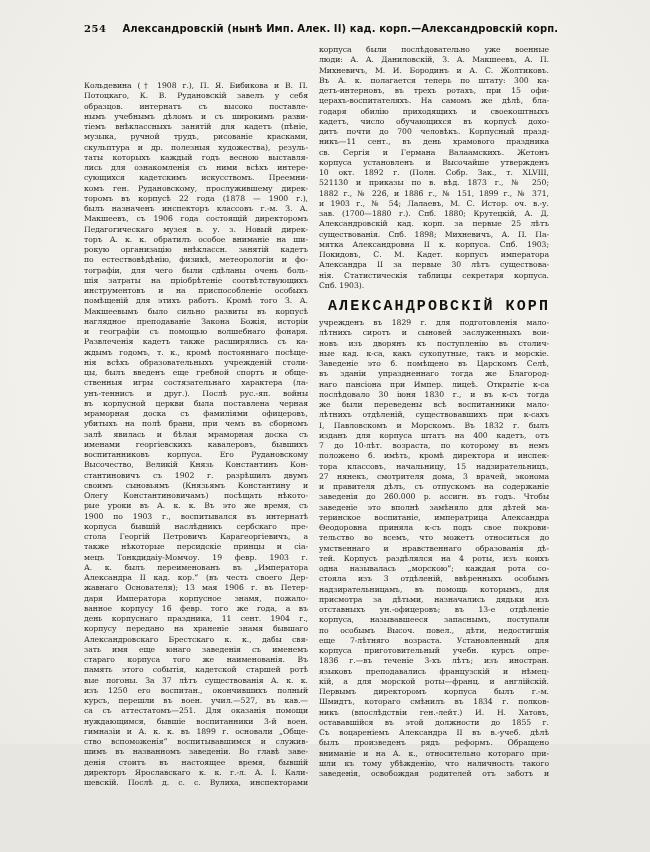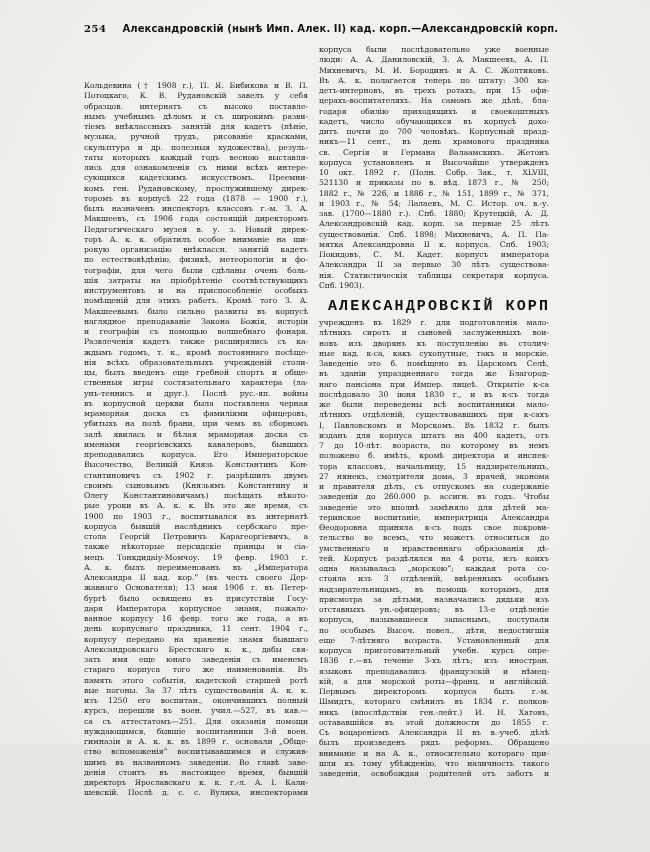--- a/index.html
+++ b/index.html
@@ -126,35 +126,34 @@
         <div class="line">ждымъ годомъ, т. к., кромѣ постояннаго посѣще-</div>
         <div class="line">нія всѣхъ образовательныхъ учрежденій столи-</div>
         <div class="line">цы, былъ введенъ еще гребной спортъ и обще-</div>
         <div class="line">ственныя игры состязательнаго характера (ла-</div>
         <div class="line">унъ-теннисъ и друг.). Послѣ рус.-яп. войны</div>
         <div class="line">въ корпусной церкви была поставлена черная</div>
         <div class="line">мраморная доска съ фамиліями офицеровъ,</div>
         <div class="line">убитыхъ на полѣ брани, при чемъ въ сборномъ</div>
         <div class="line">залѣ явилась и бѣлая мраморная доска съ</div>
         <div class="line">именами георгіевскихъ кавалеровъ, бывшихъ</div>
-        <div class="line">преподавались корпуса. Его Императорское</div>
+        <div class="line">воспитанниковъ корпуса. Его Рудановскому</div>
         <div class="line">Высочество, Великій Князь Константинъ Кон-</div>
         <div class="line">стантиновичъ съ 1902 г. разрѣшилъ двумъ</div>
         <div class="line">своимъ сыновьямъ (Князьямъ Константину и</div>
         <div class="line">Олегу Константиновичамъ) посѣщать нѣкото-</div>
         <div class="line">рые уроки въ А. к. к. Въ это же время, съ</div>
         <div class="line">1900 по 1903 г., воспитывался въ интернатѣ</div>
         <div class="line">корпуса бывшій наслѣдникъ сербскаго пре-</div>
         <div class="line">стола Георгій Петровичъ Карагеоргіевичъ, а</div>
         <div class="line">также нѣкоторые персидскіе принцы и сіа-</div>
         <div class="line">мецъ Тонкдидаіу-Момчоу. 19 февр. 1903 г.</div>
         <div class="line">А. к. былъ переименованъ въ „Императора</div>
         <div class="line">Александра II кад. кор.“ (въ честь своего Дер-</div>
         <div class="line">жавнаго Основателя); 13 мая 1906 г. въ Петер-</div>
-        <div class="line">бургѣ было освящено въ присутствіи Госу-</div>
         <div class="line">даря Императора корпусное знамя, пожало-</div>
         <div class="line">ванное корпусу 16 февр. того же года, а въ</div>
         <div class="line">день корпуснаго праздника, 11 сент. 1904 г.,</div>
         <div class="line">корпусу передано на храненіе знамя бывшаго</div>
         <div class="line">Александровскаго Брестскаго к. к., дабы свя-</div>
         <div class="line">зать имя еще юнаго заведенія съ именемъ</div>
         <div class="line">стараго корпуса того же наименованія. Въ</div>
         <div class="line">память этого событія, кадетской старшей ротѣ</div>
         <div class="line">вые погоны. За 37 лѣтъ существованія А. к. к.</div>
         <div class="line">изъ 1250 его воспитан., окончившихъ полный</div>

